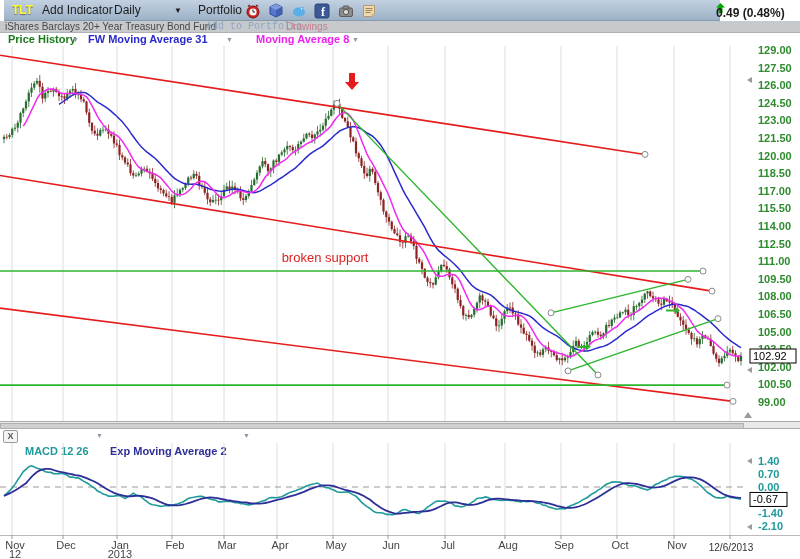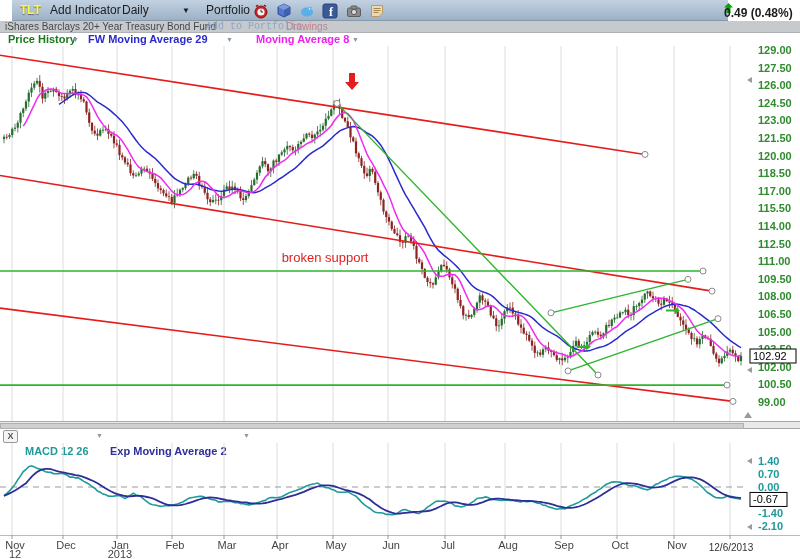--- a/index.html
+++ b/index.html
@@ -1,19 +1,19 @@
 <!DOCTYPE html>
 <html><head>
 <meta charset="utf-8">
 <style>
   html,body{margin:0;padding:0;background:#fff;}
   .app{position:relative;width:800px;height:559px;overflow:hidden;background:#fff;
        font-family:"Liberation Sans",sans-serif;-webkit-font-smoothing:antialiased;}
   
-  .toolbar{position:absolute;left:12px;top:0;width:716px;height:20px;
+  .toolbar{position:absolute;left:4px;top:0;width:716px;height:20px;
            background:linear-gradient(#c2d1e2,#9db1c6);border-bottom:1px solid #8699ad;}
   .toolbar span{position:absolute;top:3px;font-size:12px;color:#1c1c1c;white-space:nowrap;cursor:default;}
   .sym{font-weight:bold;color:#fbfb3a !important;text-shadow:0 1px 1px #667;}
   .tarrow{font-size:8px !important;color:#222;top:6px !important;}
   .ticon{position:absolute;top:2px;width:16px;height:16px;}
   .chg{color:#00a800 !important;font-weight:bold;font-size:11px !important;}
   
   .symbar{position:absolute;left:0;top:21px;width:800px;height:11px;background:#c6cacd;
           border-bottom:1px solid #aeb2b5;padding-left:6px;}
   .symbar span{position:absolute;top:0px;font-size:10px;white-space:nowrap;}
@@ -110,21 +110,21 @@
 
   <div class="symbar">
     <span class="fundname" style="left:5px">iShares Barclays 20+ Year Treasury Bond Fund</span>
     <span class="addport" style="left:206px">Add to Portfolio</span>
     <span class="drawings" style="left:286px">Drawings</span>
   </div>
 
   <div class="legend">
     <span style="left:8px;color:#1a7a1a">Price History</span>
     <span class="ddarrow" style="left:72px">▼</span>
-    <span style="left:88px;color:#2a2acc">FW Moving Average 29</span>
+    <span style="left:88px;color:#2a2acc">FW Moving Average 31</span>
     <span class="ddarrow" style="left:226px">▼</span>
     <span style="left:256px;color:#ee22ee">Moving Average 8</span>
     <span class="ddarrow" style="left:352px">▼</span>
   </div>
 
   <svg id="main-chart" width="800" height="375">
       <g>
         <line x1="12" y1="0" x2="12" y2="375" stroke="#dcdcdc"></line>
         <line x1="63" y1="0" x2="63" y2="375" stroke="#dcdcdc"></line>
         <line x1="117" y1="0" x2="117" y2="375" stroke="#dcdcdc"></line>

